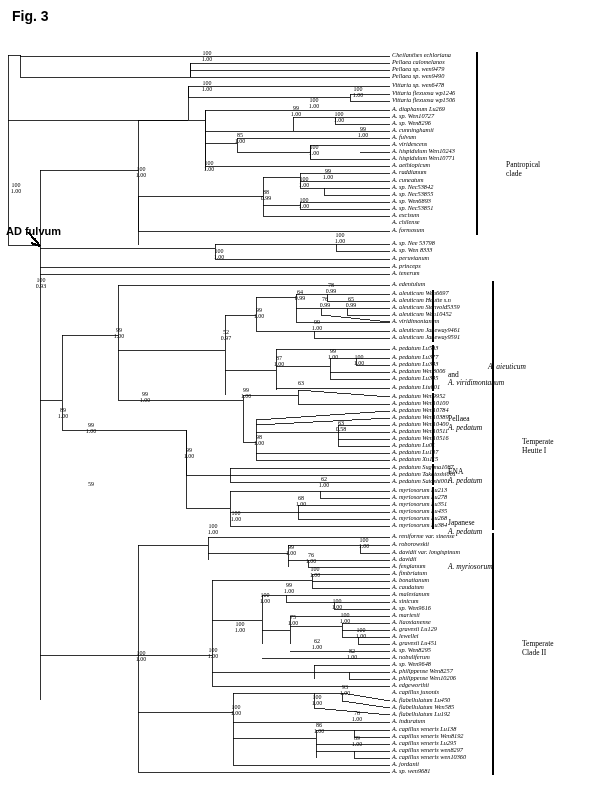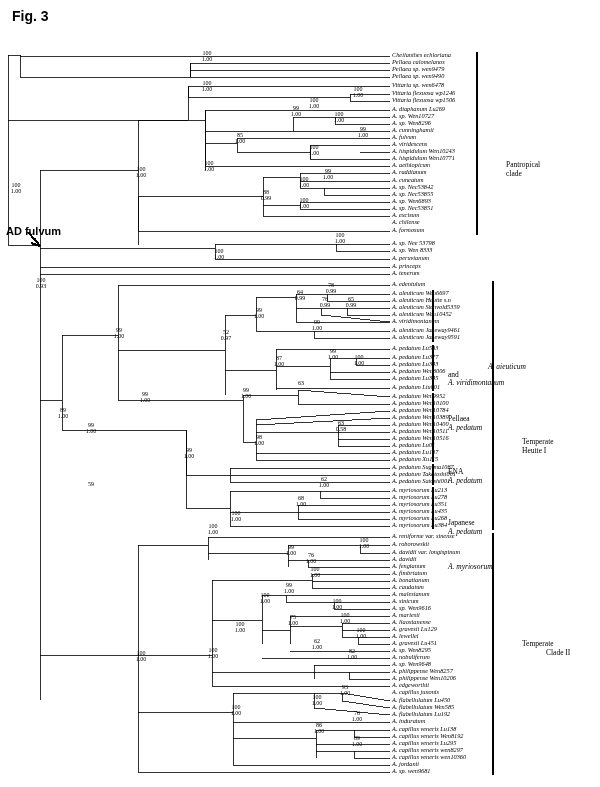--- a/index.html
+++ b/index.html
@@ -682,15 +682,15 @@
       <div class="grouplabel" style="left: 448px; top: 414px;">Pellaea</div>
       <div class="grouplabel it" style="left: 448px; top: 423px;">A. pedatum</div>
       <div class="grouplabel" style="left: 448px; top: 467px;">ENA</div>
       <div class="grouplabel it" style="left: 448px; top: 476px;">A. pedatum</div>
       <div class="grouplabel" style="left: 448px; top: 518px;">Japanese</div>
       <div class="grouplabel it" style="left: 448px; top: 527px;">A. pedatum</div>
       <div class="grouplabel it" style="left: 448px; top: 562px;">A. myriosorum</div>
       <div class="grouplabel" style="left: 522px; top: 437px;">Temperate</div>
       <div class="grouplabel" style="left: 522px; top: 446px;">Heutte I</div>
       <div class="grouplabel" style="left: 522px; top: 639px;">Temperate</div>
-      <div class="grouplabel" style="left: 546px; top: 648px;">Clade II</div>
+      <div class="grouplabel" style="left: 522px; top: 648px;">Clade II</div>
     </div>
 </div>
 
 </body></html>

